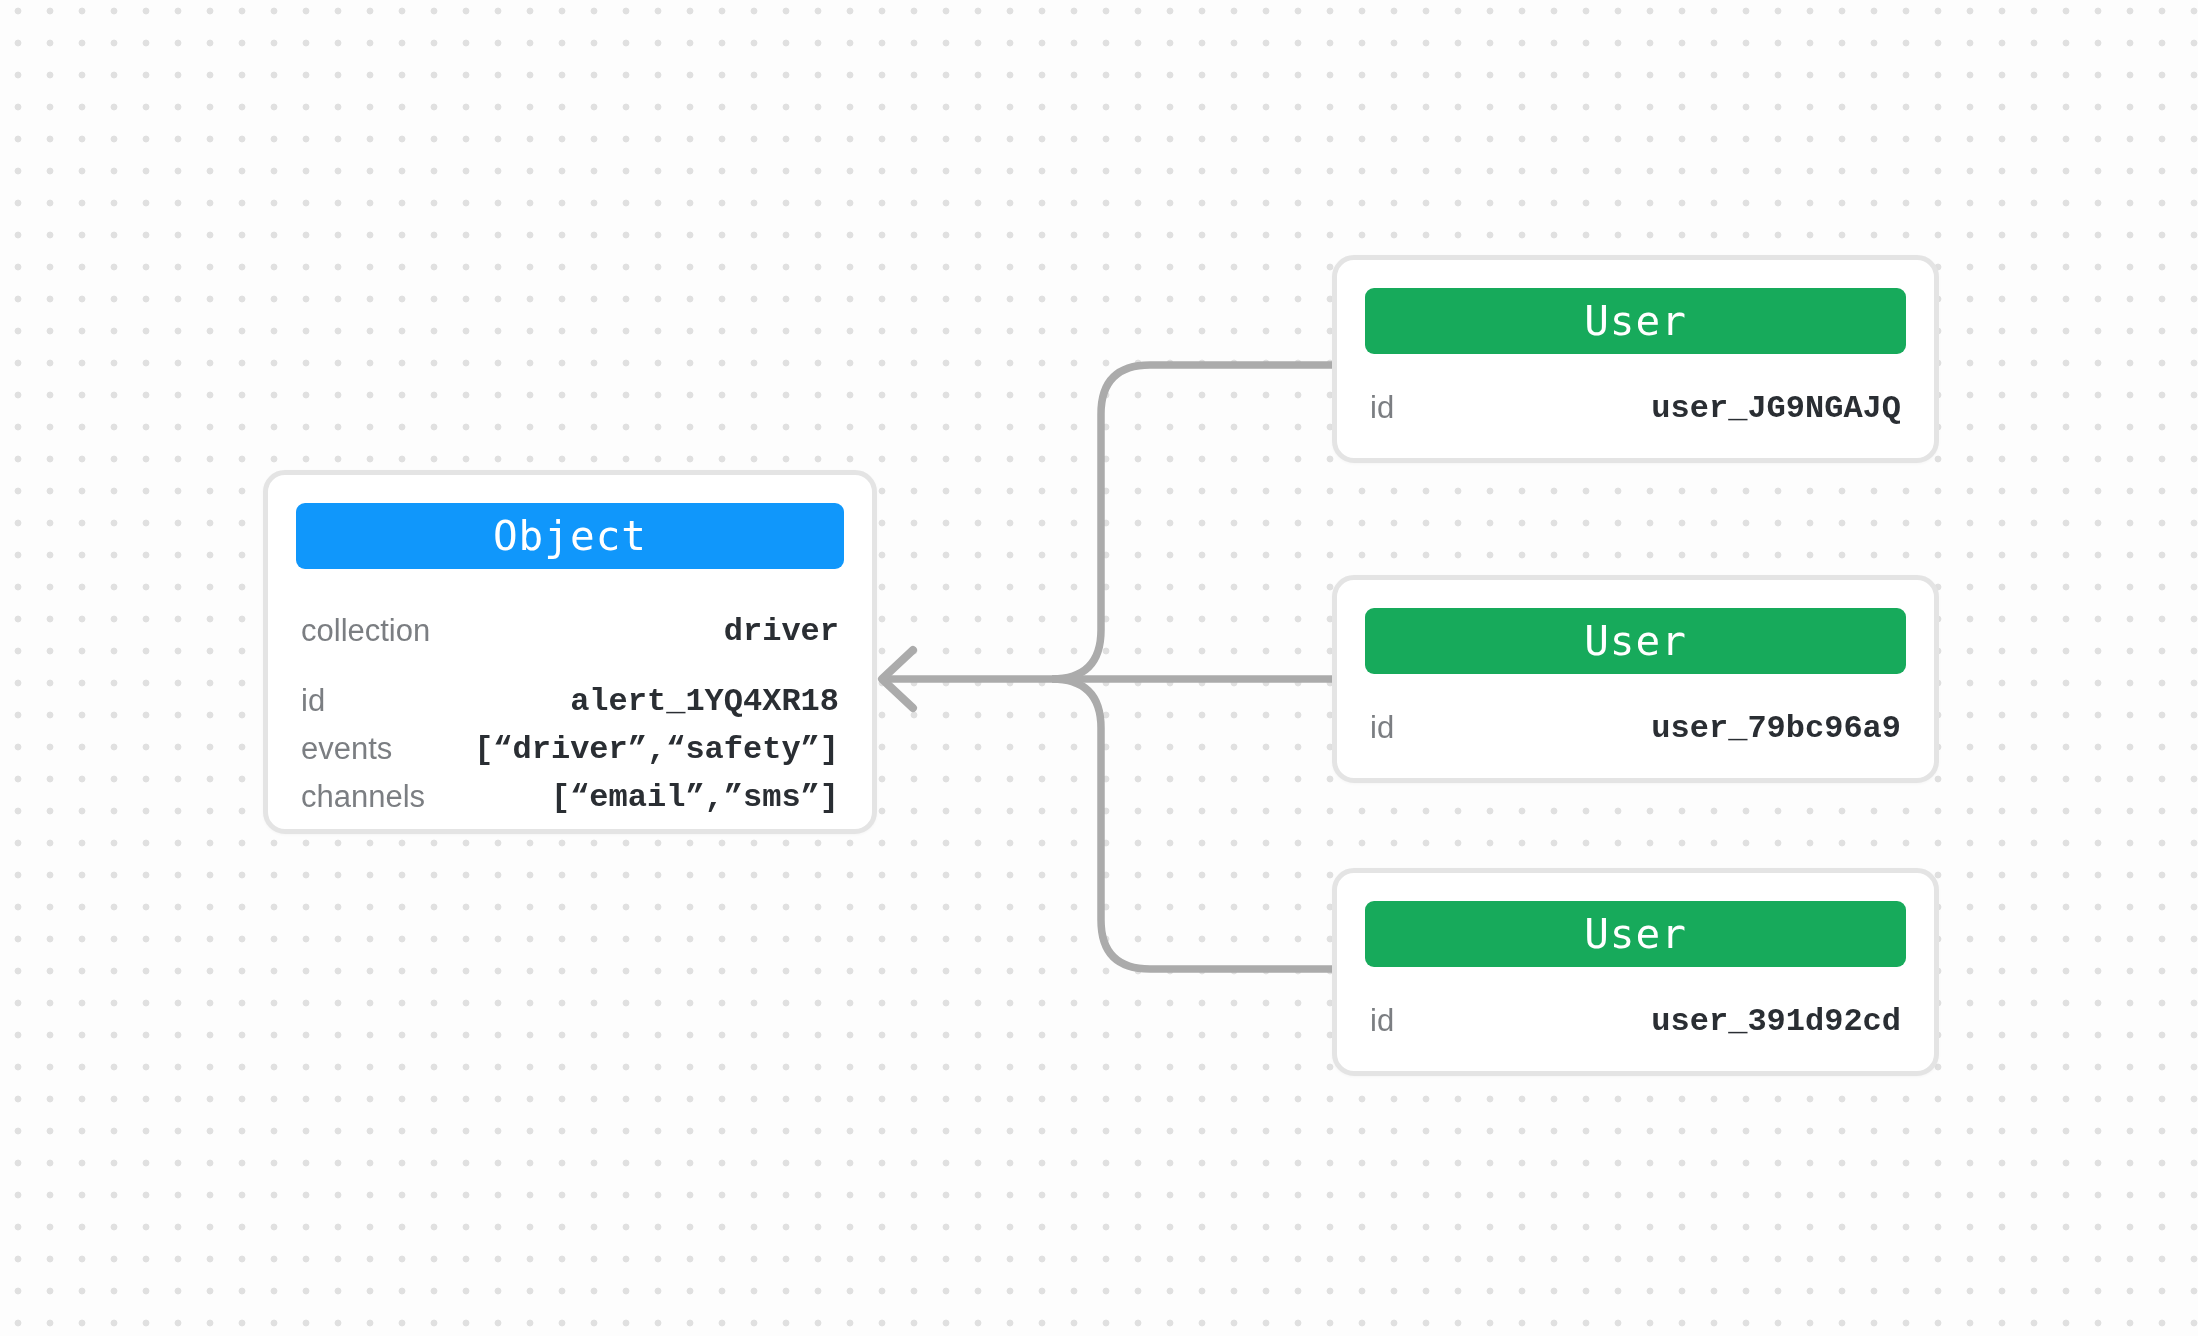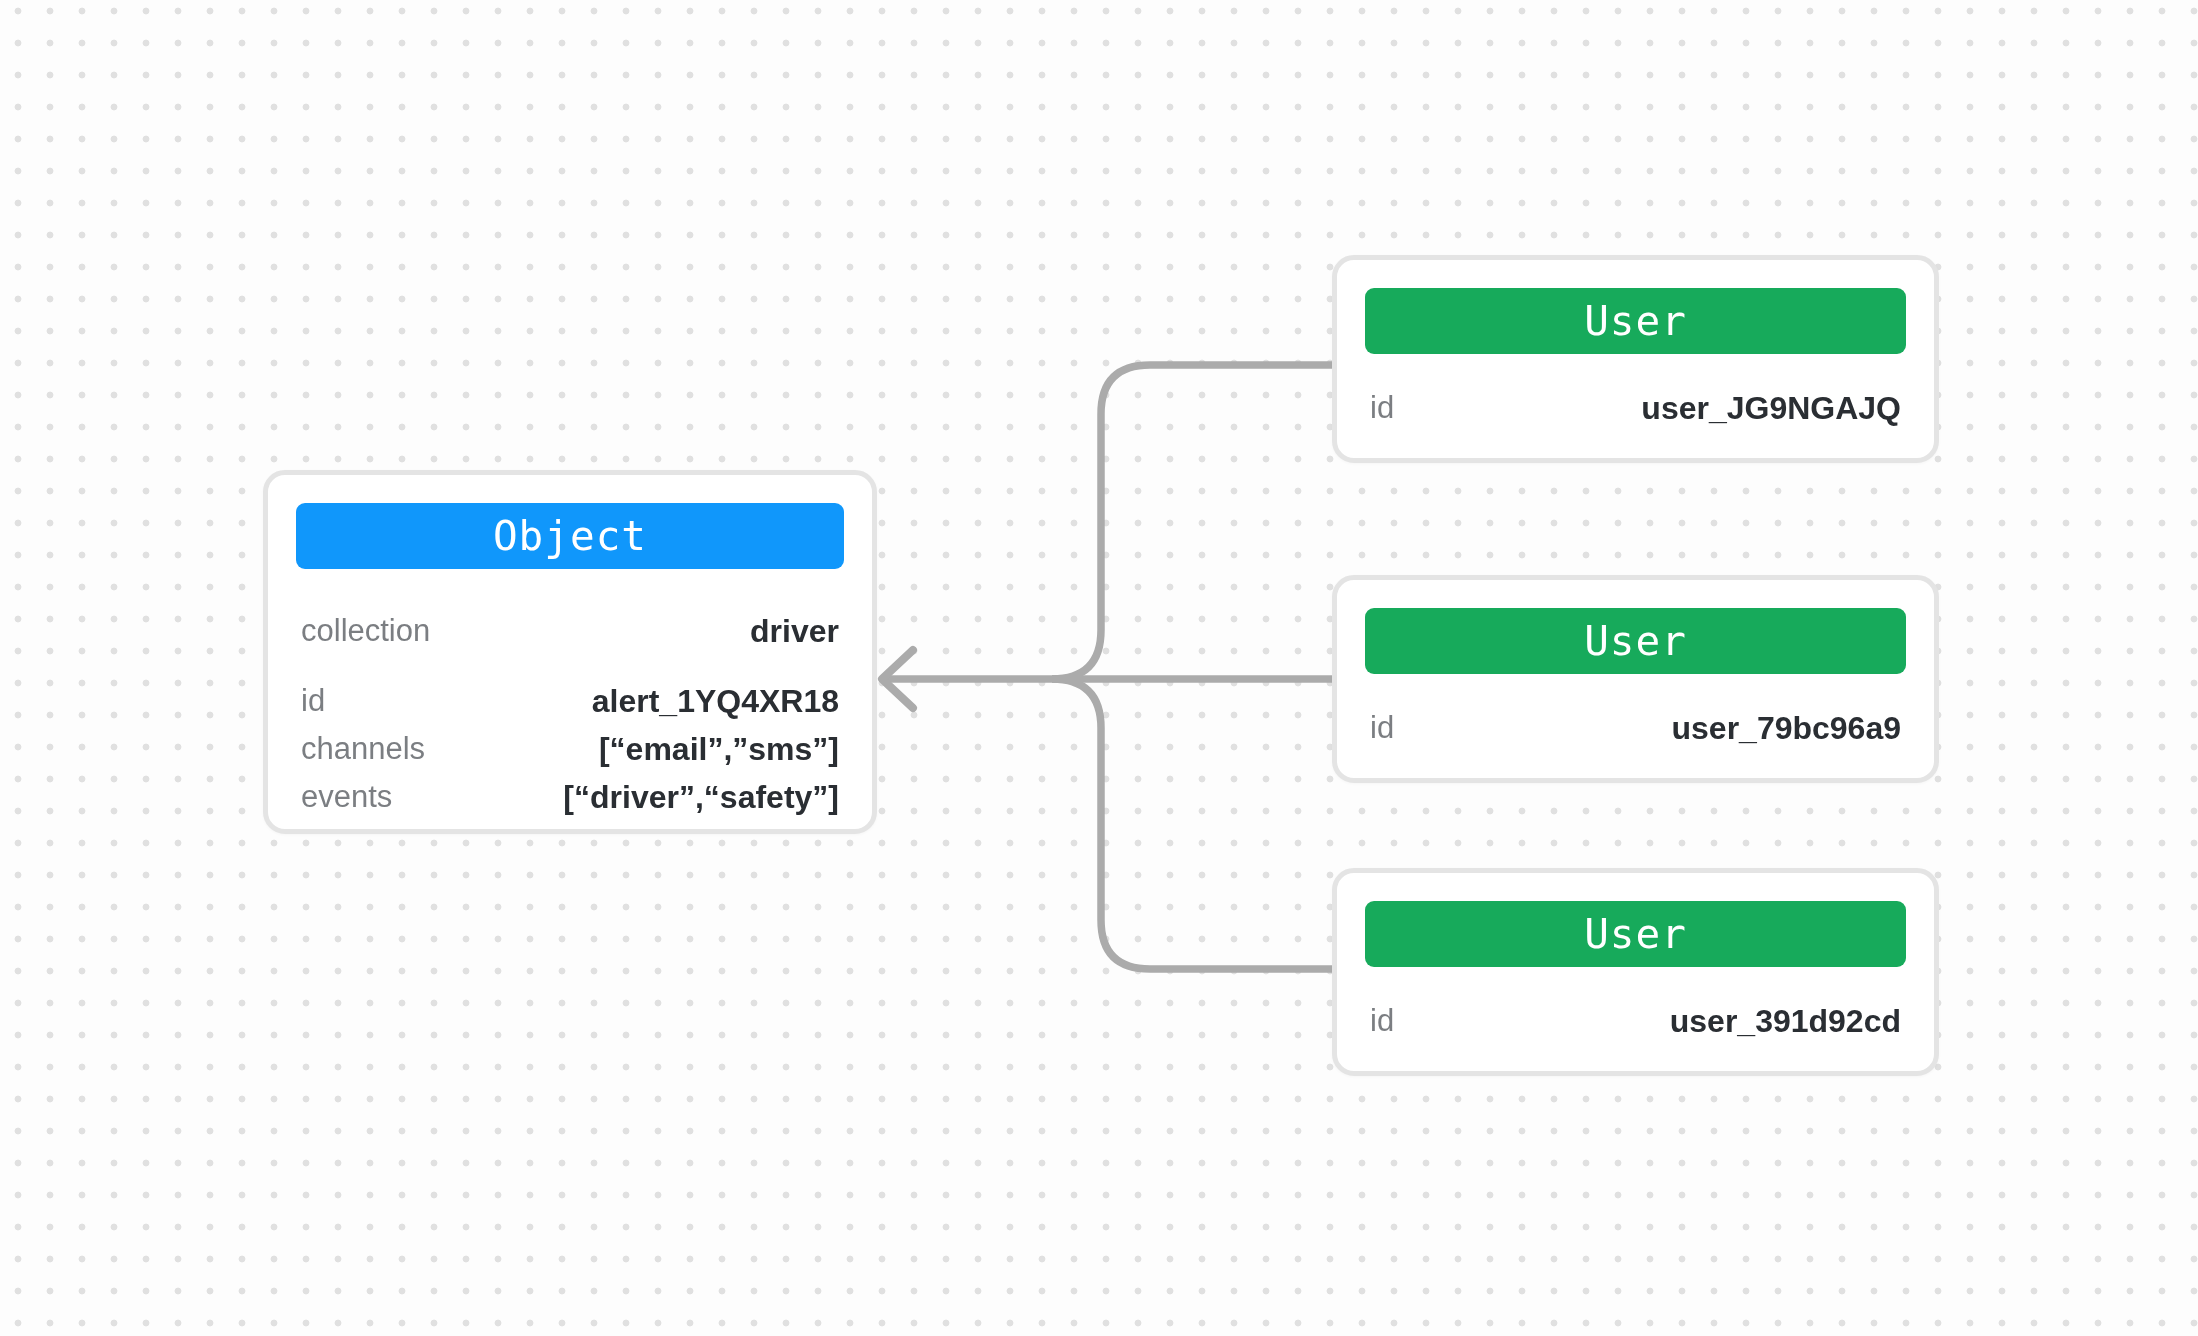--- a/index.html
+++ b/index.html
@@ -72,21 +72,21 @@
   .row-primary {
     margin-bottom: 22px;
   }
   .field-label {
     font-family: "Liberation Sans", sans-serif;
     font-size: 31px;
     font-weight: 400;
     color: #7b7e82;
   }
   .field-value {
-    font-family: Liberation Sans, sans-serif;
+    font-family: Liberation Mono, monospace;
     font-size: 32px;
     font-weight: 700;
     color: #2a2e33;
   }
   
   #object-card { left: 263px; top: 470px; width: 614px; height: 364px; }
   #user-card-1 { left: 1332px; top: 255px; width: 607px; height: 208px; }
   #user-card-2 { left: 1332px; top: 575px; width: 607px; height: 208px; }
   #user-card-3 { left: 1332px; top: 868px; width: 607px; height: 208px; }
 </style>
@@ -109,26 +109,26 @@
     <div class="card-rows">
       <div class="field-row row-primary">
         <span class="field-label">collection</span>
         <span class="field-value">driver</span>
       </div>
       <div class="field-row">
         <span class="field-label">id</span>
         <span class="field-value">alert_1YQ4XR18</span>
       </div>
       <div class="field-row">
+        <span class="field-label">events</span>
+        <span class="field-value">[“driver”,“safety”]</span>
+      </div>
+      <div class="field-row">
         <span class="field-label">channels</span>
         <span class="field-value">[“email”,”sms”]</span>
-      </div>
-      <div class="field-row">
-        <span class="field-label">events</span>
-        <span class="field-value">[“driver”,“safety”]</span>
       </div>
     </div>
   </div>
 
   <div class="card" id="user-card-1">
     <div class="card-header user-header">
       <span>User</span>
     </div>
     <div class="card-rows user-rows">
       <div class="field-row">

